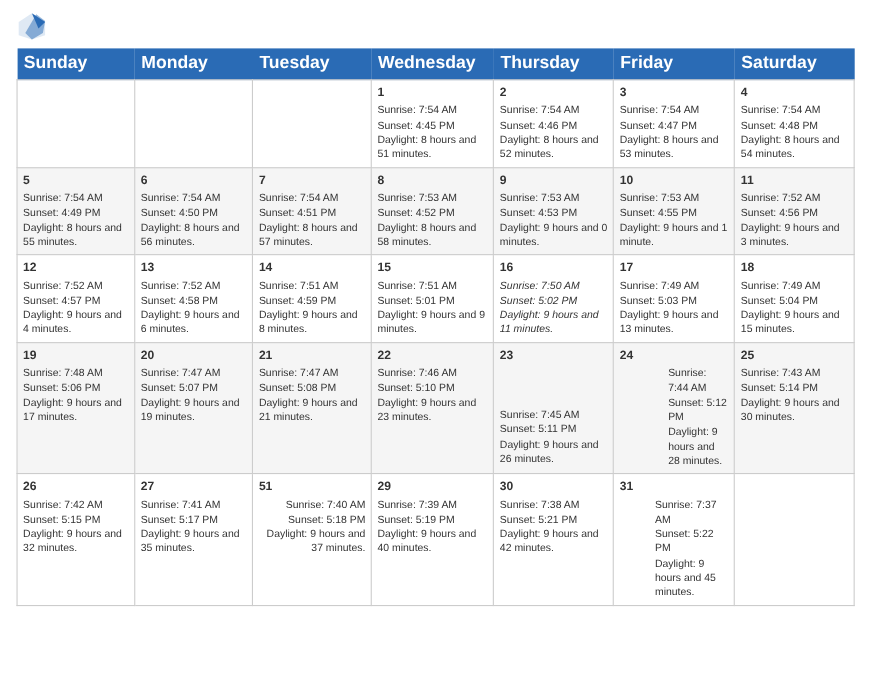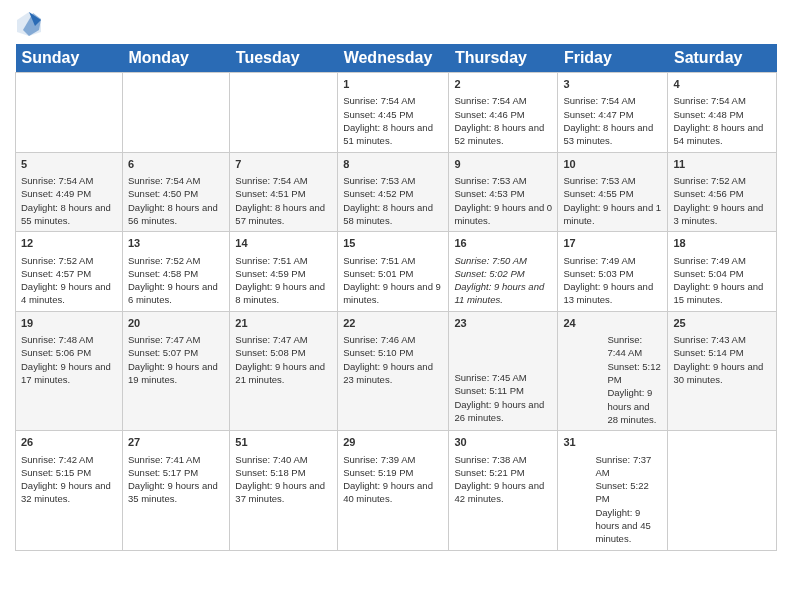--- a/index.html
+++ b/index.html
@@ -299,21 +299,21 @@
 Daylight: 9 hours and 32 minutes.</div>
           </td>
           <td>
             <div class="day-number">27</div>
             <div class="day-info" style="white-space: pre-line;">Sunrise: 7:41 AM
 Sunset: 5:17 PM
 Daylight: 9 hours and 35 minutes.</div>
           </td>
           <td>
             <div class="day-number">51</div>
-            <div class="day-info" style="white-space: pre-line;">Sunrise: 7:40 AM
+            <div class="day-info" style="white-space: pre-line; text-align: right;">Sunrise: 7:40 AM
 Sunset: 5:18 PM
 Daylight: 9 hours and 37 minutes.</div>
           </td>
           <td>
             <div class="day-number">29</div>
             <div class="day-info" style="white-space: pre-line;">Sunrise: 7:39 AM
 Sunset: 5:19 PM
 Daylight: 9 hours and 40 minutes.</div>
           </td>
           <td>

